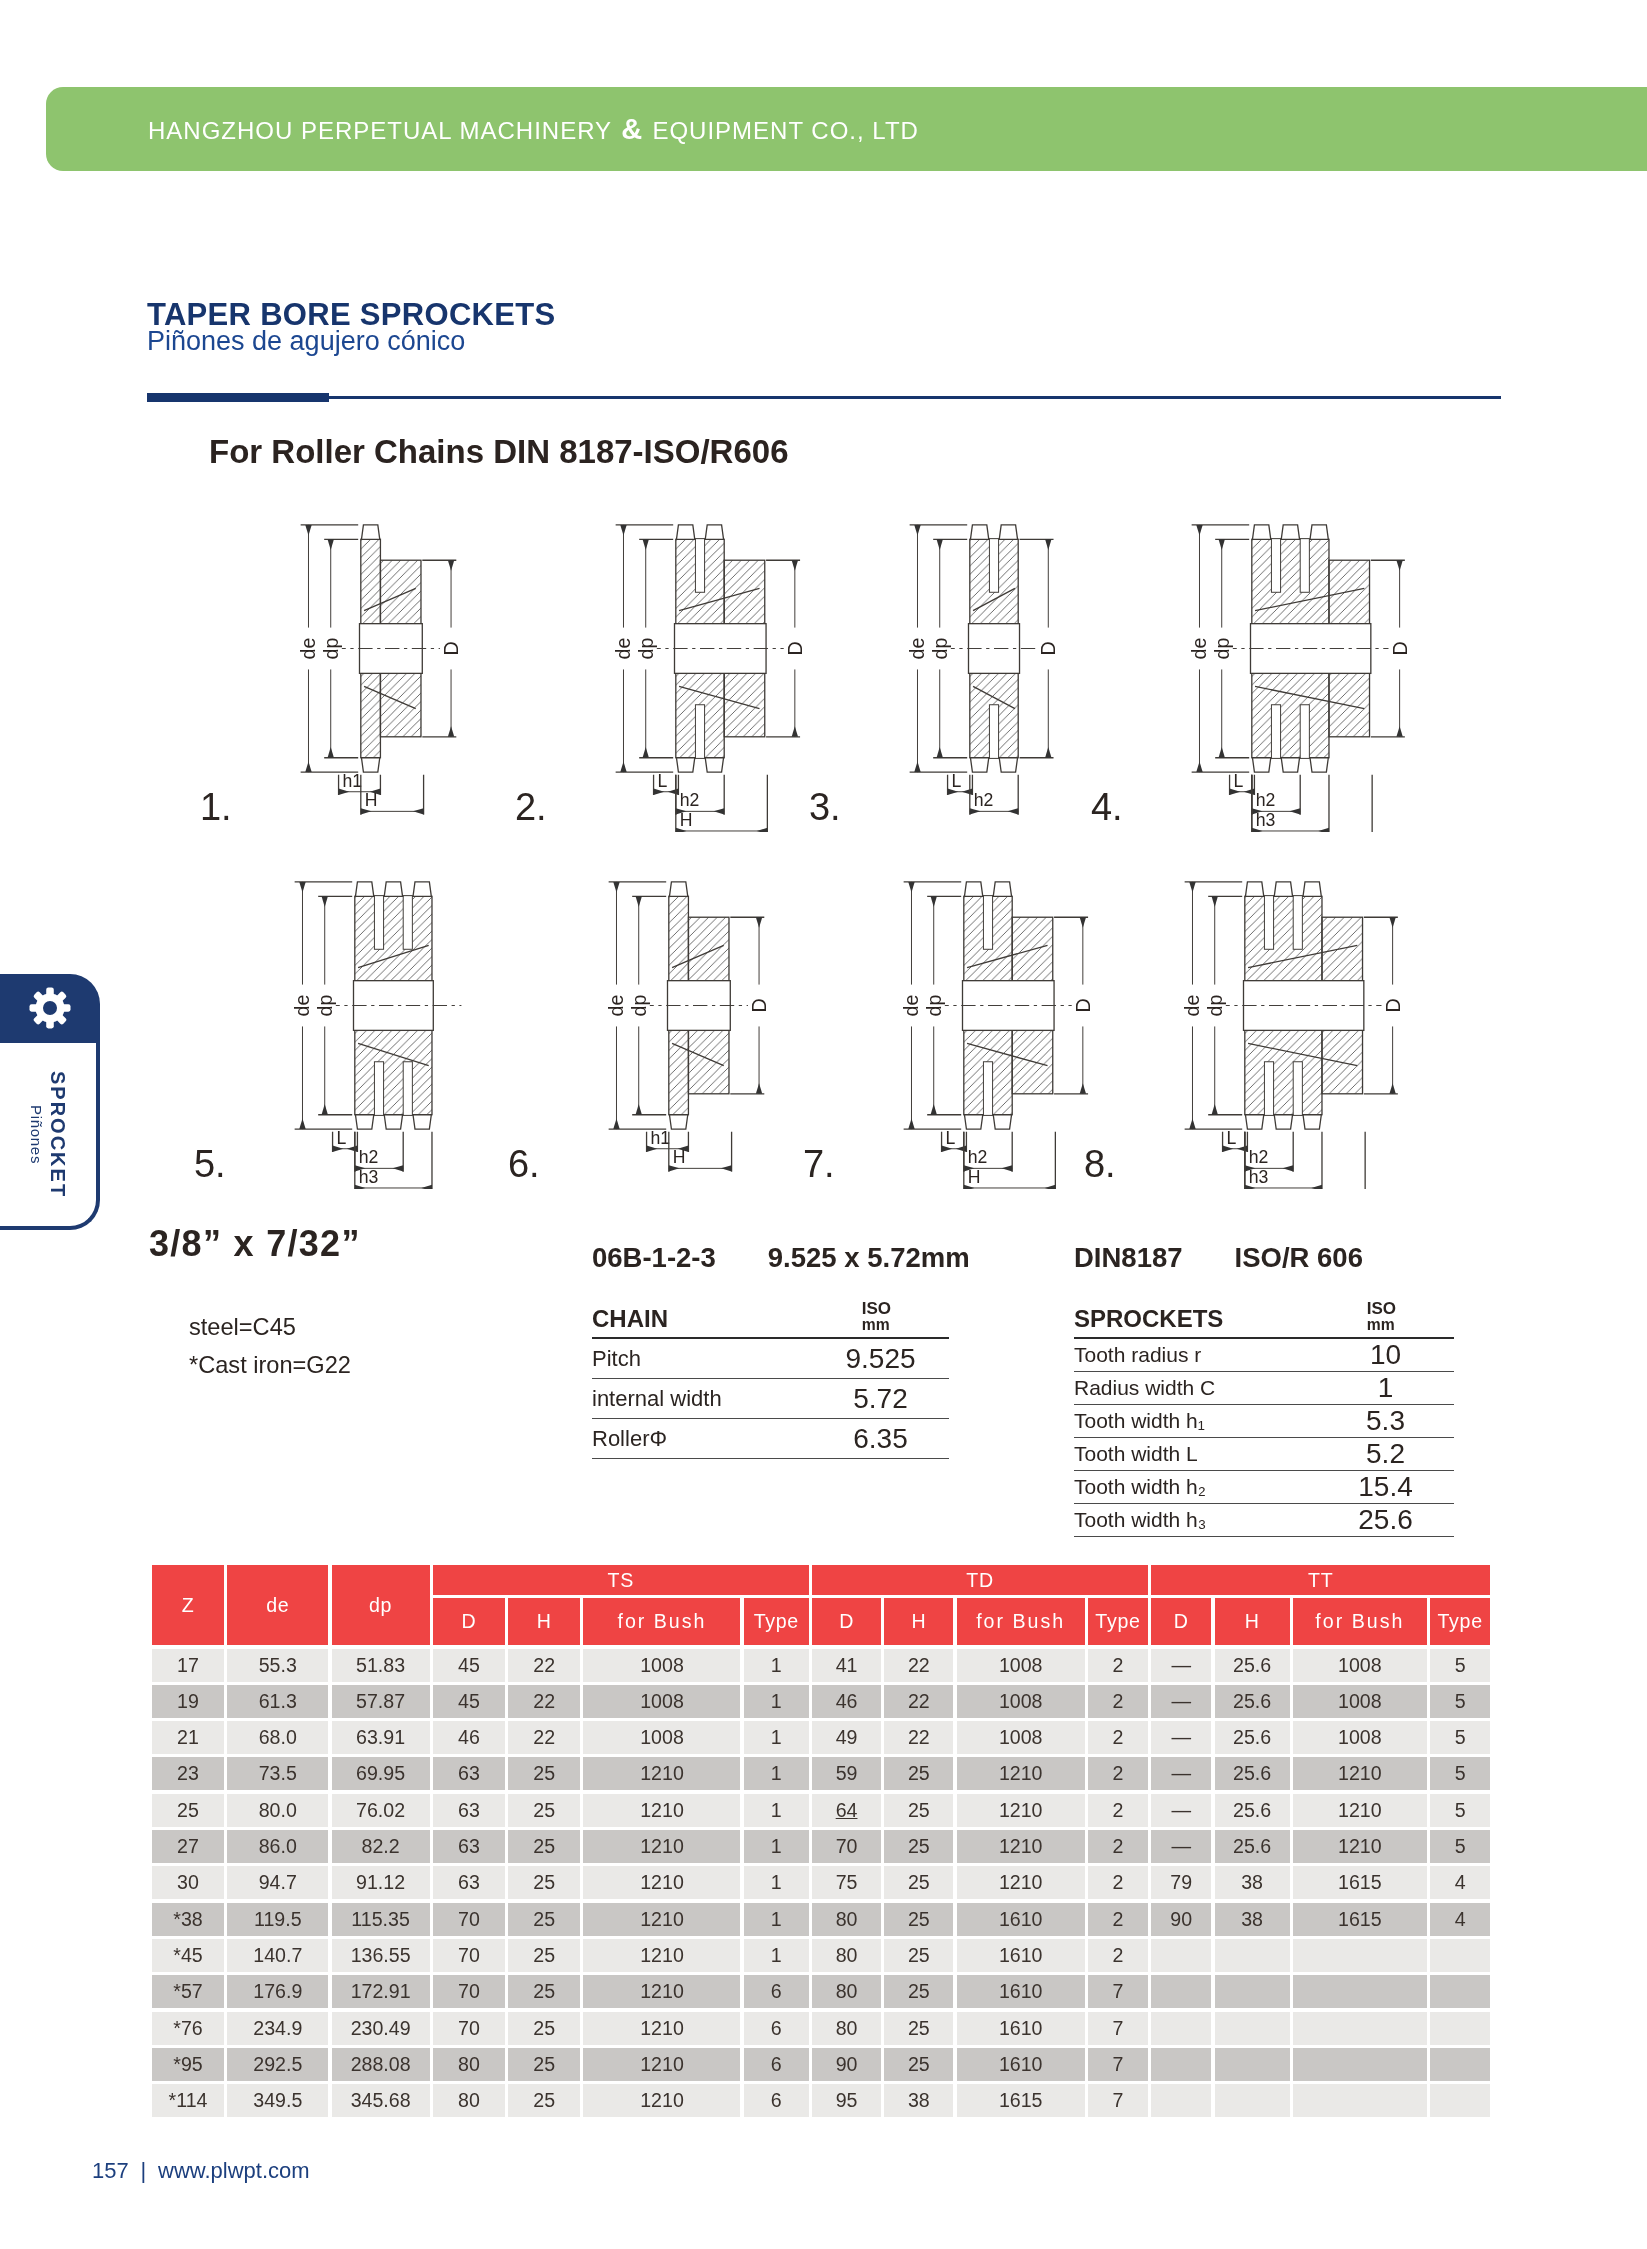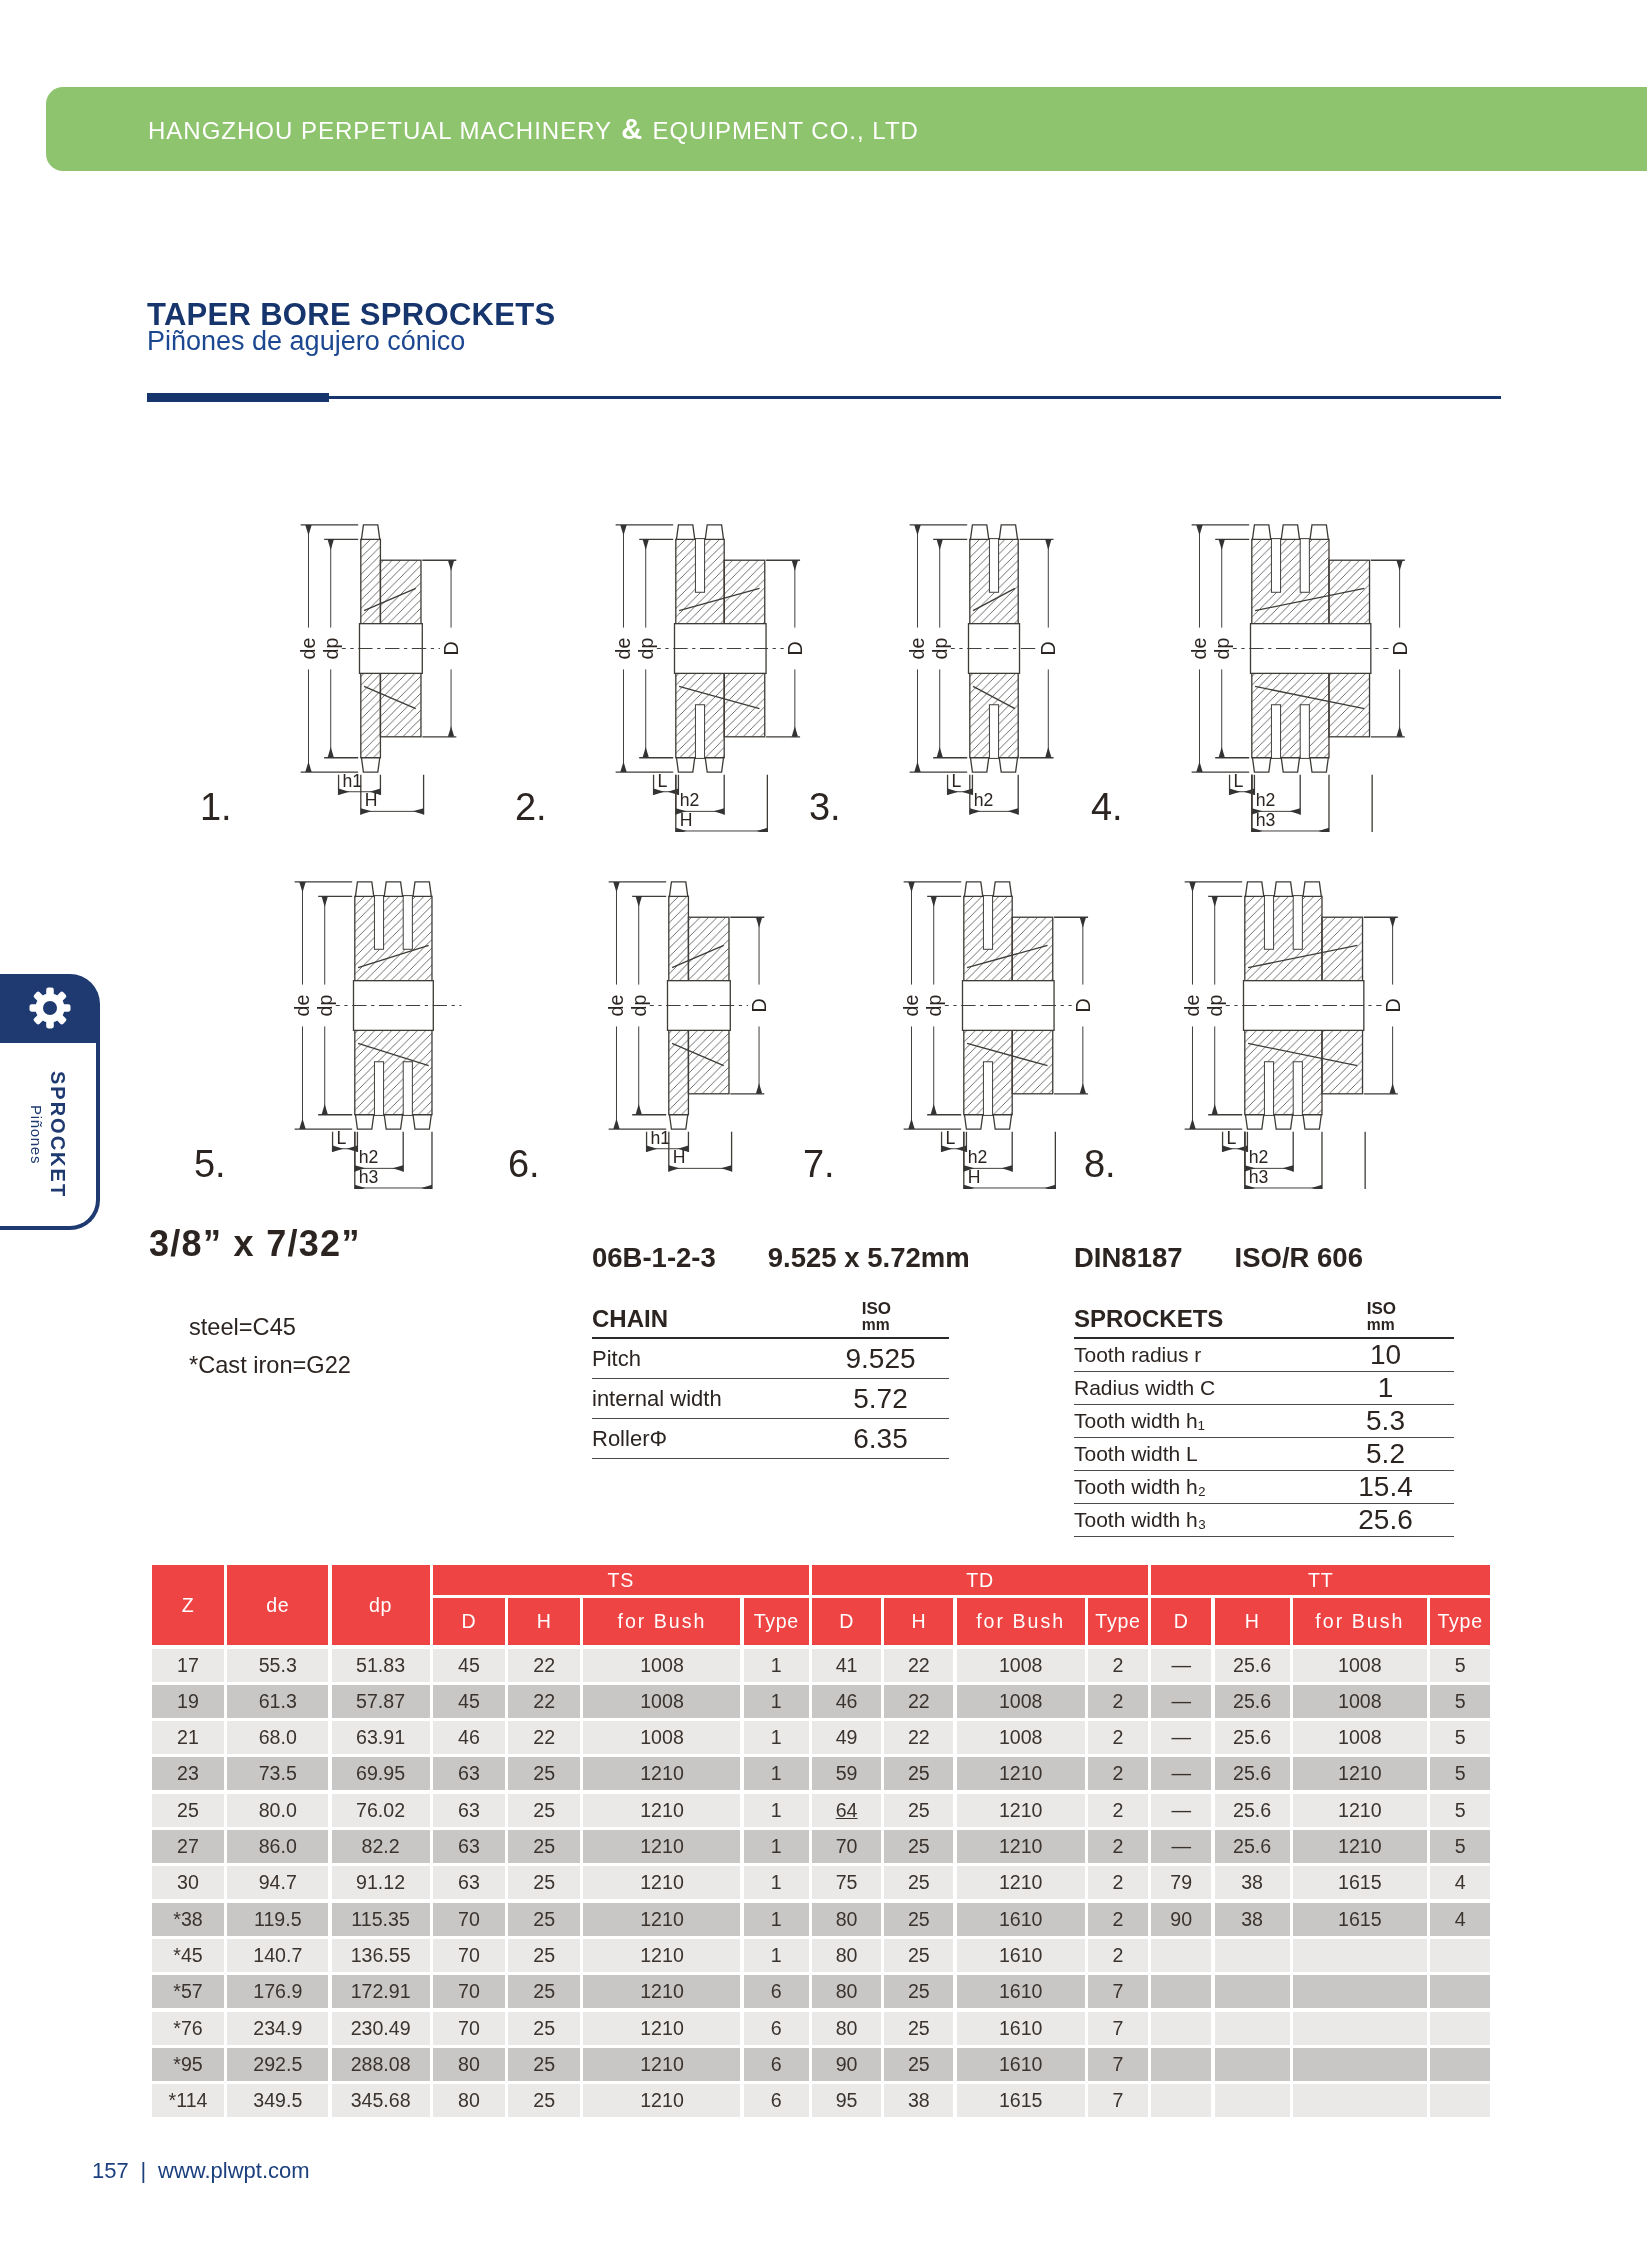--- a/index.html
+++ b/index.html
@@ -82,20 +82,21 @@
       <span>HANGZHOU PERPETUAL MACHINERY</span>
       <span class="amp">&amp;</span>
       <span>EQUIPMENT CO., LTD</span>
     </div>
   </div>
 
   <div id="page-title" class="abs">TAPER BORE SPROCKETS</div>
   <div id="page-subtitle" class="abs">Piñones de agujero cónico</div>
   <div id="title-rule-thick" class="abs"></div>
   <div id="title-rule-thin" class="abs"></div>
+  <div id="section-title" class="abs">For Roller Chains DIN 8187-ISO/R606</div>
 
   <div class="abs fig-slot" style="left:196px;top:501px">
     <div class="fig-svg"><svg width="327" height="331" viewBox="0 0 500 505" xmlns="http://www.w3.org/2000/svg">
           <defs>
             <pattern id="h0" patternUnits="userSpaceOnUse" width="13" height="13">
               <path d="M0 13 L13 0" stroke="#555" stroke-width="1.3"></path>
             </pattern>
             <marker id="a0" viewBox="0 0 12 8" refX="11" refY="4" markerWidth="13" markerHeight="9" orient="auto-start-reverse">
               <path d="M1,4 L11,1 L11,7 z" fill="#333"></path>
             </marker>

